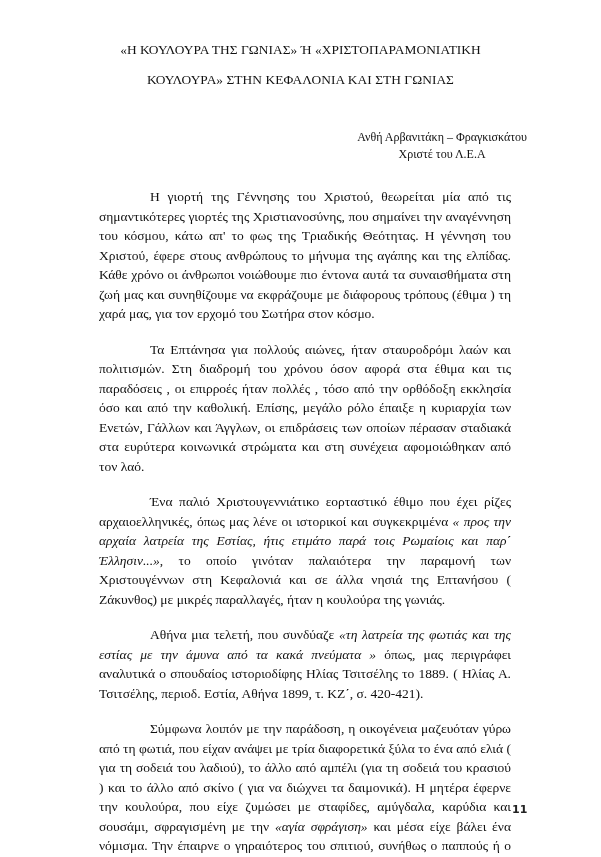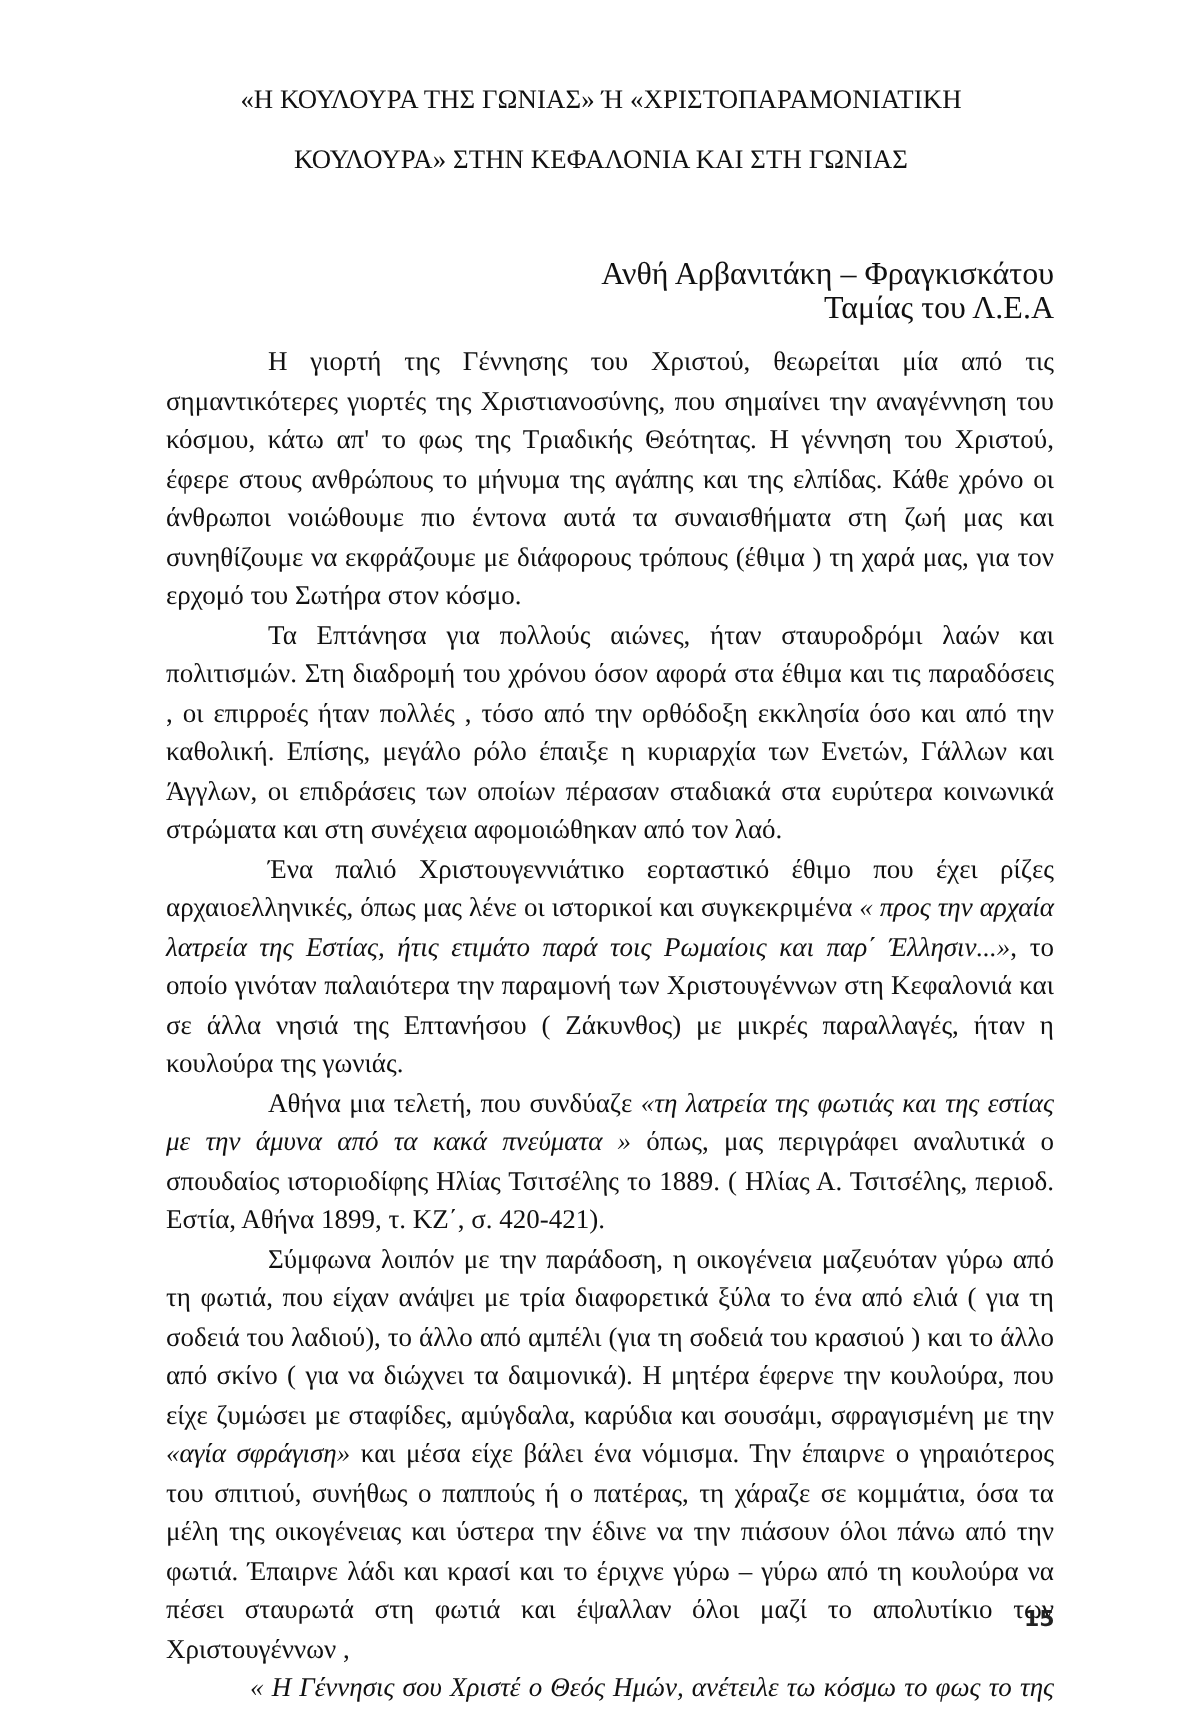--- a/index.html
+++ b/index.html
@@ -30,35 +30,35 @@
       font-size: 13.4px;
       letter-spacing: 0.05px;
       white-space: nowrap;
     }
     .title.l1 { top: 42px; }
     .title.l2 { top: 72px; }
     .author {
       position: absolute;
       right: 74px;
       top: 129px;
-      text-align: right;
-      font-size: 16px;
+      text-align: center;
+      font-size: 12px;
       line-height: 17px;
     }
     .body {
       position: absolute;
       left: 83px;
       width: 444px;
       top: 171px;
       font-size: 13.5px;
       line-height: 19.5px;
       text-align: justify;
     }
     .body p {
-      margin: 0;
+      margin: 16px;
       text-indent: 51px;
     }
     .body p.quote {
       text-indent: 42px;
       font-style: italic;
     }
     .body em { }
     .pagenum {
       position: absolute;
       left: 512px;
@@ -71,26 +71,26 @@
   </style>
 </head>
 <body>
 
 <div class="page">
   <div class="title l1">«Η ΚΟΥΛΟΥΡΑ ΤΗΣ ΓΩΝΙΑΣ»  Ή  «ΧΡΙΣΤΟΠΑΡΑΜΟΝΙΑΤΙΚΗ</div>
   <div class="title l2">ΚΟΥΛΟΥΡΑ»  ΣΤΗΝ ΚΕΦΑΛΟΝΙΑ ΚΑΙ ΣΤΗ ΓΩΝΙΑΣ</div>
 
   <div class="author">
     <div>Ανθή Αρβανιτάκη – Φραγκισκάτου</div>
-    <div>Ταμίας του Λ.Ε.Α</div>
+    <div>Χριστέ του Λ.Ε.Α</div>
   </div>
 
   <div class="body" id="body">
       <p><span>Η γιορτή της Γέννησης του Χριστού, θεωρείται μία από τις σημαντικότερες γιορτές της Χριστιανοσύνης, που σημαίνει την αναγέννηση του κόσμου, κάτω απ' το φως της Τριαδικής Θεότητας. Η γέννηση του Χριστού, έφερε στους ανθρώπους το μήνυμα της αγάπης  και της ελπίδας. Κάθε χρόνο οι άνθρωποι  νοιώθουμε πιο έντονα αυτά τα συναισθήματα στη ζωή μας και συνηθίζουμε να εκφράζουμε με διάφορους τρόπους  (έθιμα ) τη χαρά μας,  για τον ερχομό του Σωτήρα στον κόσμο.</span></p>
       <p><span>Τα Επτάνησα για πολλούς αιώνες, ήταν σταυροδρόμι λαών και πολιτισμών. Στη  διαδρομή του χρόνου όσον αφορά  στα έθιμα και τις παραδόσεις , οι επιρροές ήταν πολλές , τόσο από την ορθόδοξη εκκλησία όσο και από την καθολική. Επίσης, μεγάλο ρόλο έπαιξε η κυριαρχία των Ενετών, Γάλλων και Άγγλων,  οι επιδράσεις των οποίων πέρασαν σταδιακά στα ευρύτερα κοινωνικά στρώματα    και στη συνέχεια αφομοιώθηκαν από  τον λαό.</span></p>
       <p><span>Ένα    παλιό  Χριστουγεννιάτικο  εορταστικό  έθιμο    που  έχει    ρίζες αρχαιοελληνικές, όπως μας λένε οι ιστορικοί  και συγκεκριμένα </span><em>« προς την αρχαία λατρεία της Εστίας, ήτις ετιμάτο παρά τοις Ρωμαίοις και παρ΄ Έλλησιν...»</em><span>, το οποίο γινόταν παλαιότερα την παραμονή των Χριστουγέννων στη Κεφαλονιά  και σε άλλα νησιά της Επτανήσου ( Ζάκυνθος) με μικρές παραλλαγές, ήταν η κουλούρα της γωνιάς.</span></p>
       <p><span>Αθήνα μια  τελετή, που συνδύαζε  </span><em>«τη λατρεία της φωτιάς και της εστίας με την άμυνα από τα κακά πνεύματα »</em><span> όπως,  μας περιγράφει αναλυτικά  ο σπουδαίος ιστοριοδίφης Ηλίας Τσιτσέλης το 1889. ( Ηλίας Α. Τσιτσέλης, περιοδ. Εστία, Αθήνα 1899, τ. ΚΖ΄, σ. 420-421).</span></p>
       <p><span>Σύμφωνα λοιπόν με την παράδοση, η  οικογένεια μαζευόταν γύρω από τη φωτιά, που είχαν ανάψει με τρία  διαφορετικά ξύλα  το ένα  από ελιά ( για τη σοδειά του λαδιού), το άλλο από αμπέλι (για τη σοδειά του κρασιού ) και το άλλο από σκίνο ( για να διώχνει τα δαιμονικά). Η μητέρα έφερνε την κουλούρα,  που είχε ζυμώσει με σταφίδες, αμύγδαλα, καρύδια και σουσάμι,  σφραγισμένη με την </span><em>«αγία σφράγιση»</em><span> και μέσα είχε  βάλει ένα νόμισμα. Την έπαιρνε ο γηραιότερος του σπιτιού, συνήθως ο παππούς ή ο πατέρας, τη χάραζε σε κομμάτια, όσα τα μέλη της οικογένειας και ύστερα την έδινε να την πιάσουν όλοι πάνω από την φωτιά.  Έπαιρνε λάδι και κρασί και το έριχνε γύρω – γύρω από τη κουλούρα  να πέσει σταυρωτά  στη φωτιά και έψαλλαν  όλοι μαζί το απολυτίκιο των  Χριστουγέννων ,</span></p>
       <p class="quote"><em>« Η Γέννησις σου Χριστέ ο Θεός Ημών, ανέτειλε τω κόσμω το φως το της γνώσεως, εν αυτή γαρ οι τοις άστροις λατρεύοντες, υπό αστέρος εδιδάσκοντο, σε προσκυνείν τον Ήλιον της δικαιοσύνης και σε γινώσκειν εξ ύψους  ανατολήν , Κύριε δόξα σοι» .</em></p>
     </div>
 
-  <div class="pagenum">15</div>
+  <div class="pagenum">11</div>
 </div>
 
 </body></html>

